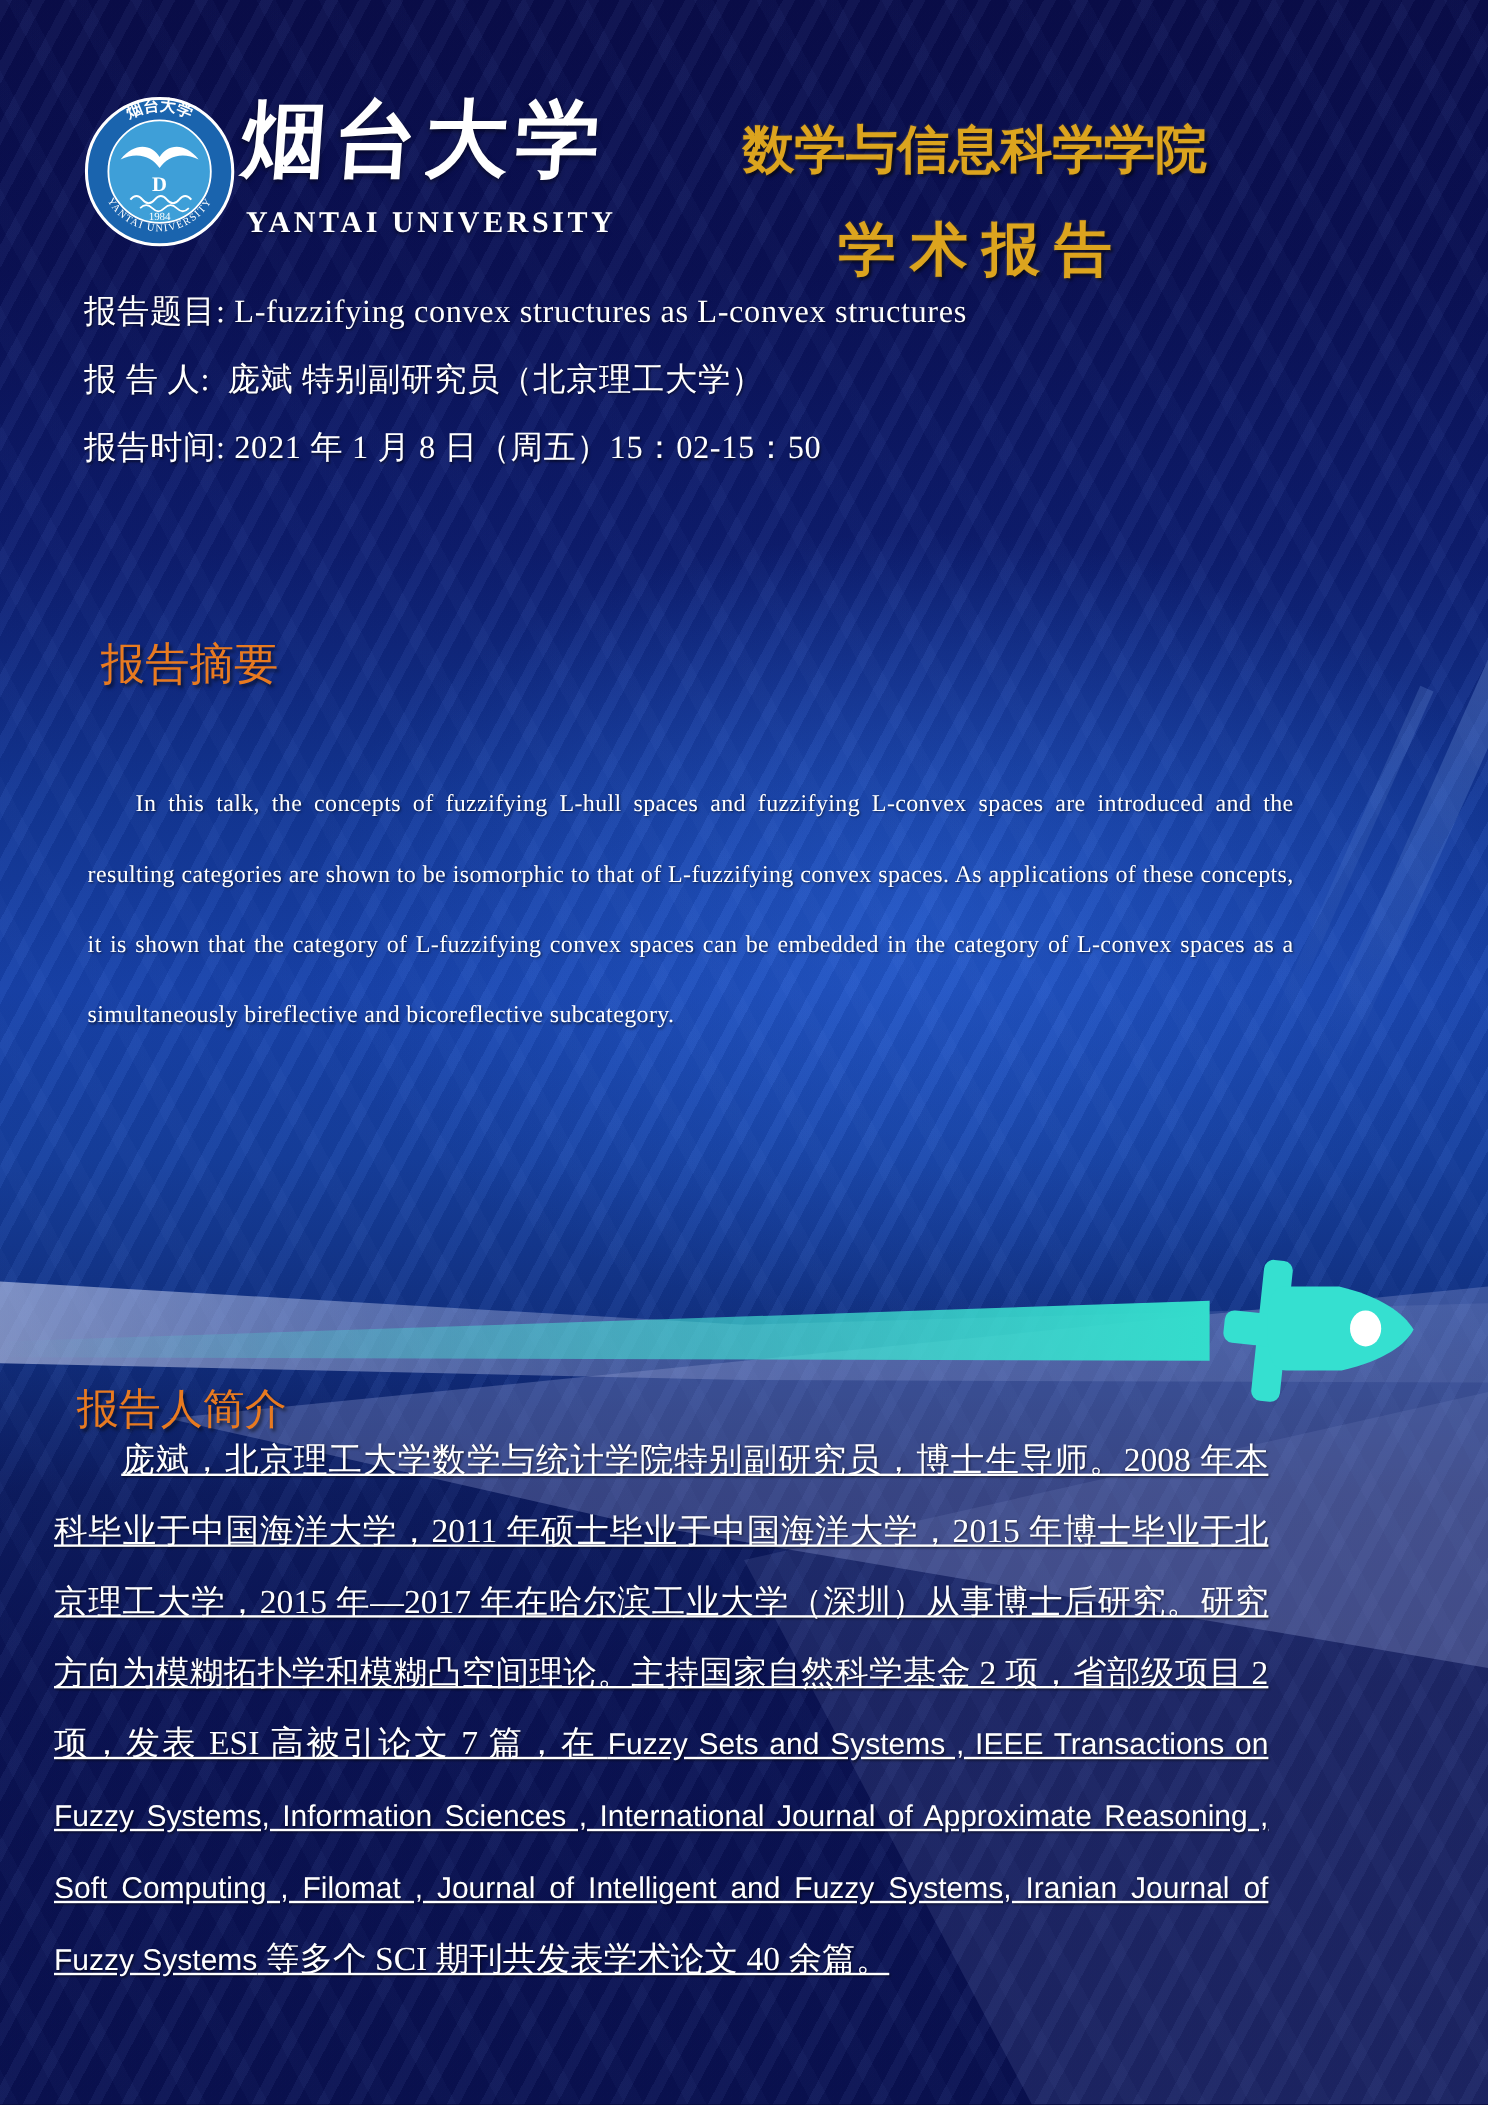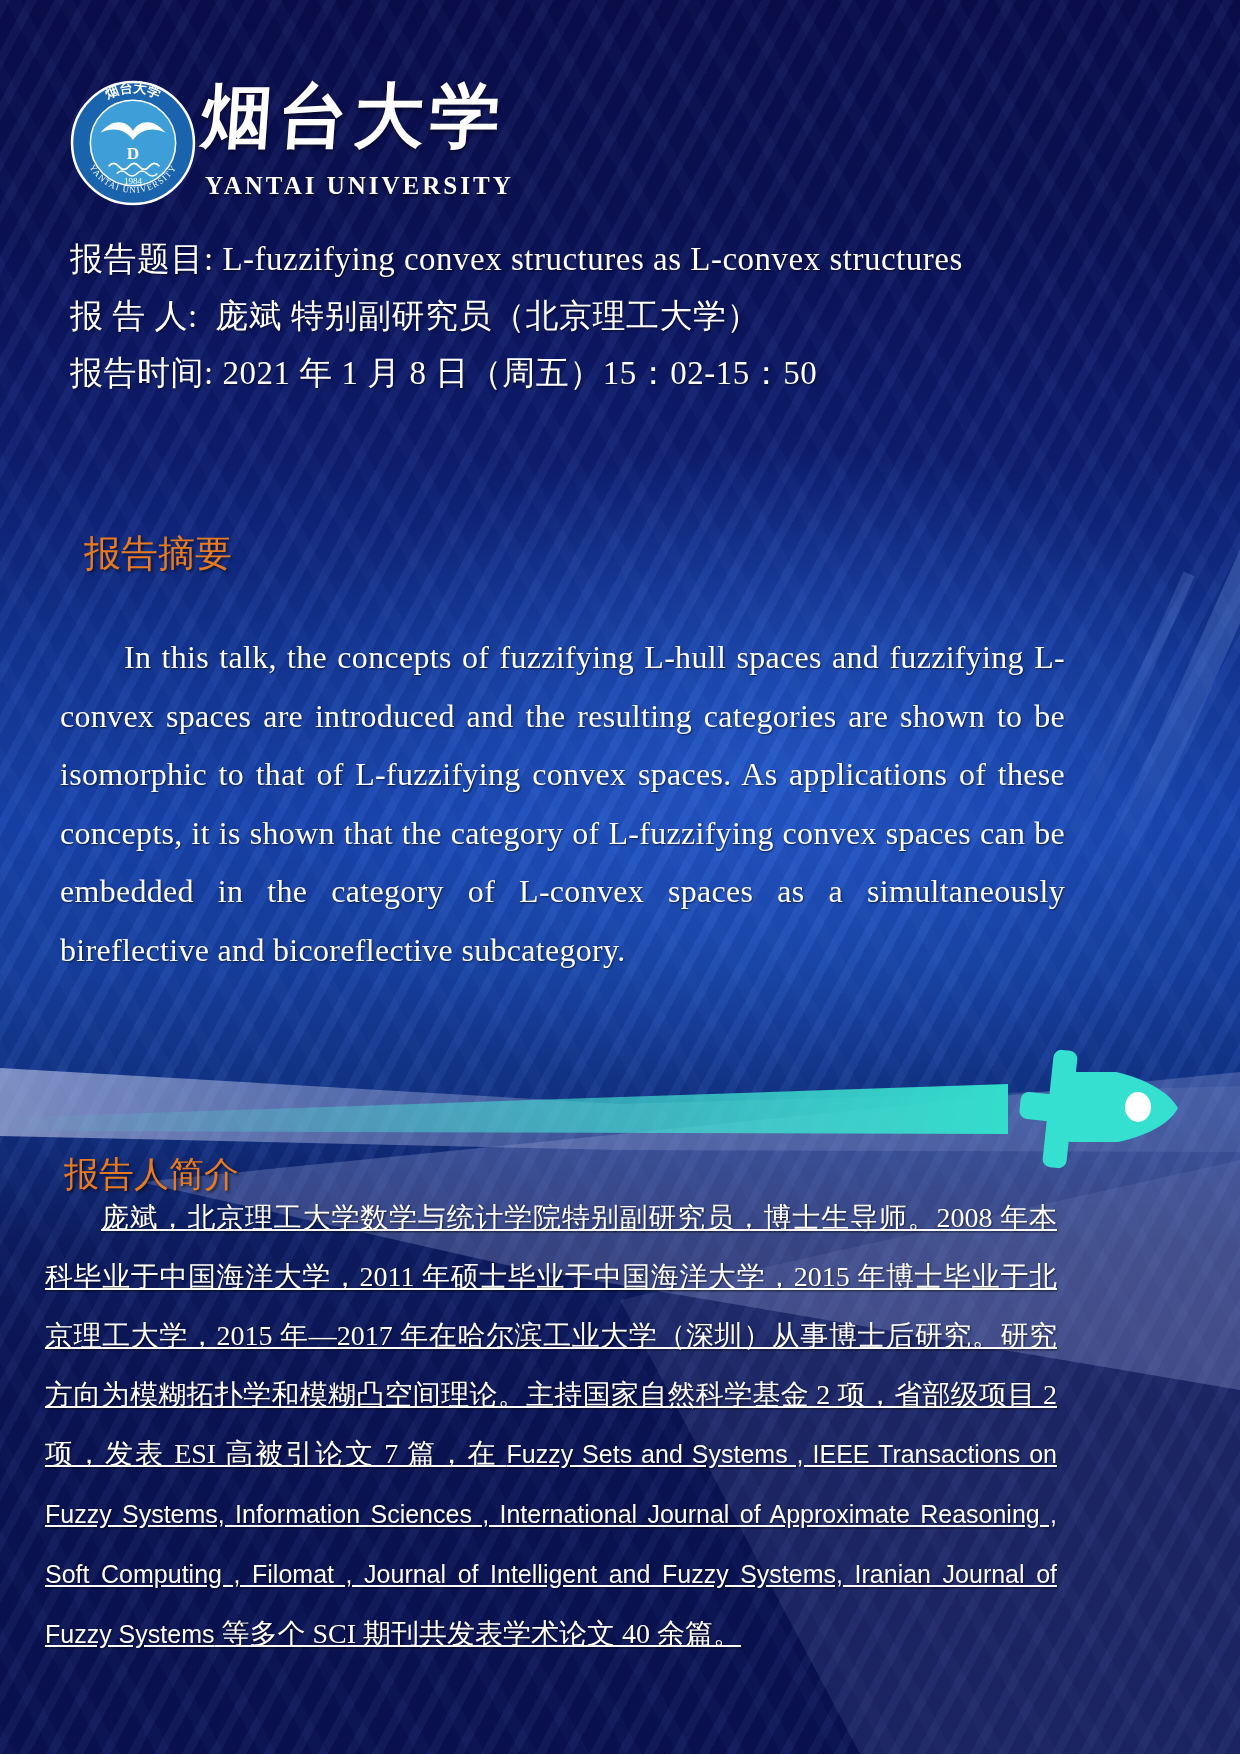--- a/index.html
+++ b/index.html
@@ -32,28 +32,28 @@
   .brand-en{position:absolute;left:205px;top:172px;font-size:25px;font-weight:bold;
     letter-spacing:3px;text-shadow:0 2px 3px rgba(0,0,0,.55);}
   .titles{position:absolute;left:540px;top:0;width:545px;text-align:center;}
   .college{margin-top:96px;font-size:43px;font-weight:bold;color:#DCA41E;
     text-shadow:2px 2px 3px rgba(0,0,0,.7),0 0 2px rgba(255,205,70,.4);}
   .event{margin-top:22px;font-size:48px;font-weight:bold;color:#DCA41E;letter-spacing:12px;padding-left:12px;
     text-shadow:2px 2px 3px rgba(0,0,0,.7),0 0 2px rgba(255,205,70,.4);}
 
   
   .info{position:absolute;left:70px;top:231px;width:1100px;z-index:2;}
-  .info-line{height:57px;line-height:57px;font-size:33px;letter-spacing:.5px;
+  .info-line{height:57px;line-height:57px;font-size:27px;letter-spacing:.5px;
     text-shadow:1px 1px 2px rgba(0,0,0,.6);white-space:pre;}
 
   
   .abstract-heading{position:absolute;left:84px;top:498px;font-size:37px;font-weight:normal;color:#E87A20;
     z-index:2;text-shadow:2px 2px 3px rgba(0,0,0,.55);}
-  .abstract-text{position:absolute;left:60px;top:628px;width:1005px;z-index:2;margin:0;
-    font-size:32px;line-height:58.5px;text-align:justify;text-indent:2em;letter-spacing:.3px;
+  .abstract-text{position:absolute;left:60px;top:628px;width:1005px;z-index:2;margin:13px;
+    font-size:20px;line-height:58.5px;text-align:justify;text-indent:2em;letter-spacing:.3px;
     text-shadow:1px 1px 2px rgba(0,0,0,.6);}
 
   
   .bio-heading{position:absolute;left:64px;top:1122px;font-size:35px;font-weight:normal;color:#E87A20;
     z-index:2;text-shadow:2px 2px 3px rgba(0,0,0,.55);}
   .bio-text{position:absolute;left:45px;top:1188px;width:1012px;z-index:2;margin:0;
     font-size:28px;line-height:59px;text-align:justify;text-indent:2em;
     text-shadow:1px 1px 2px rgba(0,0,0,.6);text-decoration:underline;}
   .bio-text .en-sans{font-family:"Liberation Sans","DejaVu Sans",sans-serif;font-size:25px;}
 </style>
@@ -111,20 +111,24 @@
       <path d="M30,52 C42,37 56,40 62,50 C68,40 82,37 94,52 C80,45 68,50 62,59 C56,50 44,45 30,52 Z" fill="#FFFFFF"></path>
       <text x="62" y="78" font-size="17" font-weight="bold" fill="#FFFFFF" text-anchor="middle">D</text>
       <path d="M38,85 q5,-6 10,0 q5,6 10,0 q5,-6 10,0 q5,6 10,0 q5,-6 10,0" stroke="#FFFFFF" fill="none" stroke-width="1.6"></path>
       <path d="M46,92 q5,-5 10,0 q5,5 10,0 q5,-5 10,0 q5,5 10,0" stroke="#FFFFFF" fill="none" stroke-width="1.4"></path>
       <text x="62" y="102" font-size="9" fill="#FFFFFF" text-anchor="middle">1984</text>
     </svg>
 
     <div class="brand-cn">烟台大学</div>
     <div class="brand-en">YANTAI UNIVERSITY</div>
 
+    <div class="titles">
+      <div class="college">数学与信息科学学院</div>
+      <div class="event">学术报告</div>
+    </div>
   </header>
 
   <section class="info">
     <div class="info-line">报告题目: L-fuzzifying convex structures as L-convex structures</div>
     <div class="info-line">报 告 人:  庞斌 特别副研究员（北京理工大学）</div>
     <div class="info-line">报告时间: 2021 年 1 月 8 日（周五）15：02-15：50</div>
   </section>
 
   <h2 class="abstract-heading">报告摘要</h2>
   <p class="abstract-text">In this talk, the concepts of fuzzifying L-hull spaces and fuzzifying L-convex spaces are introduced and the resulting categories are shown to be isomorphic to that of L-fuzzifying convex spaces. As applications of these concepts, it is shown that the category of L-fuzzifying convex spaces can be embedded in the category of L-convex spaces as a simultaneously bireflective and bicoreflective subcategory.</p>

